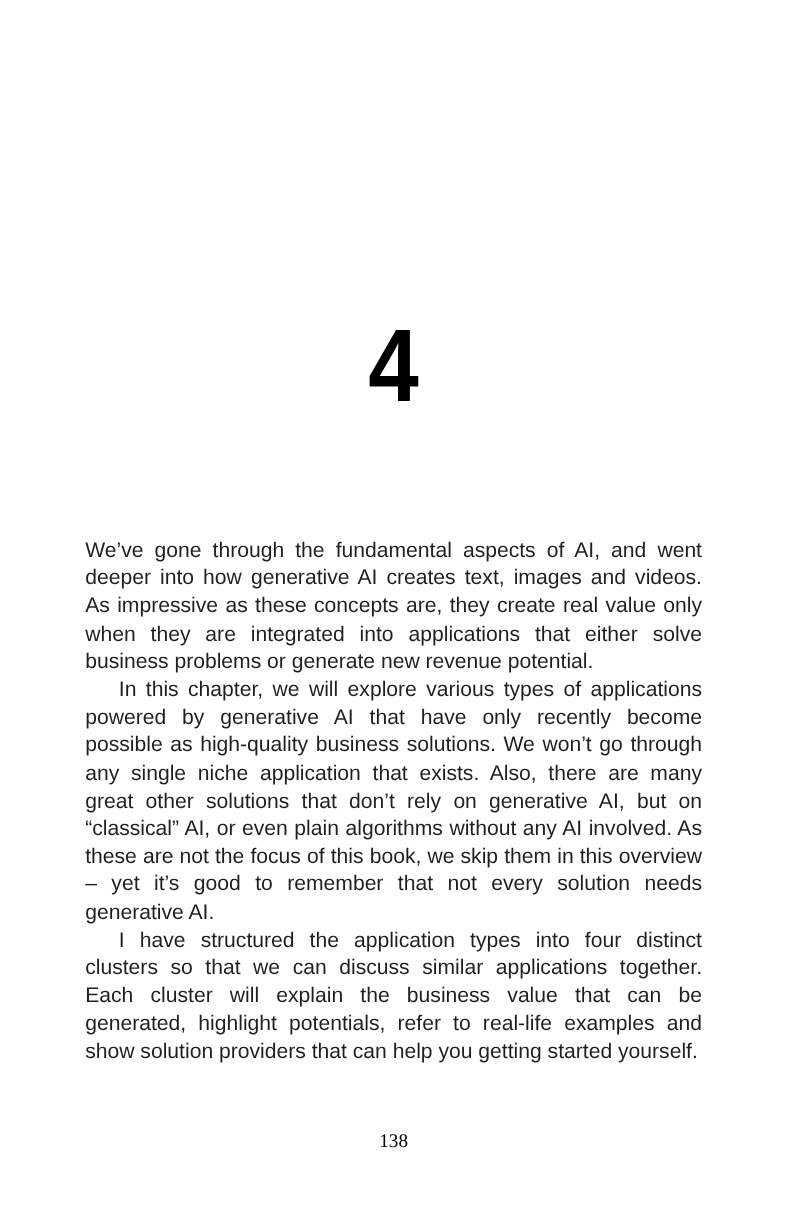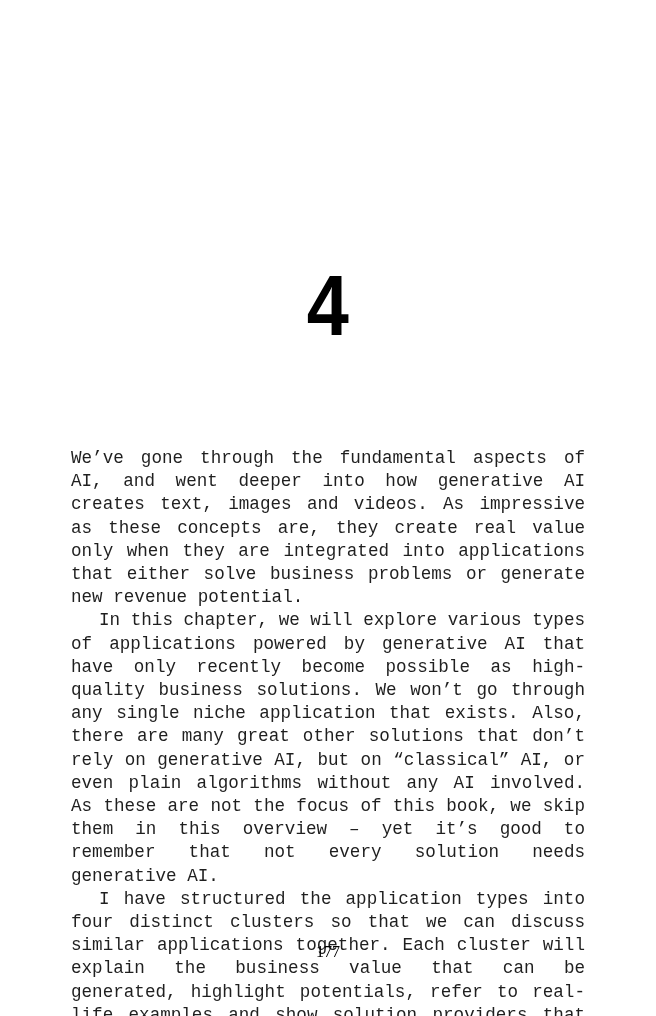--- a/index.html
+++ b/index.html
@@ -51,21 +51,20 @@
     width: 514px;
     font-size: 17.6px;
     line-height: 23.2px;
     text-align: justify;
     text-align-last: left;
   }
   .body-text p {
     margin: 0;
     padding: 0;
     text-indent: 28px;
-    font-family: Liberation Mono, monospace;
   }
   .body-text p.first {
     text-indent: 0;
   }
   .page-number {
     position: absolute;
     top: 943px;
     left: 0;
     width: 100%;
     text-align: center;
@@ -83,15 +82,15 @@
     <span>4</span>
   </div>
 
 
   <div class="body-text">
     <p class="first">We’ve gone through the fundamental aspects of AI, and went deeper into how generative AI creates text, images and videos. As impressive as these concepts are, they create real value only when they are integrated into applications that either solve business problems or generate new revenue potential.</p>
     <p>In this chapter, we will explore various types of applications powered by generative AI that have only recently become possible as high-quality business solutions. We won’t go through any single niche application that exists. Also, there are many great other solutions that don’t rely on generative AI, but on “classical” AI, or even plain algorithms without any AI involved. As these are not the focus of this book, we skip them in this overview – yet it’s good to remember that not every solution needs generative AI.</p>
     <p>I have structured the application types into four distinct clusters so that we can discuss similar applications together. Each cluster will explain the business value that can be generated, highlight potentials, refer to real-life examples and show solution providers that can help you getting started yourself.</p>
   </div>
 
-  <div class="page-number">177</div>
+  <div class="page-number">138</div>
 
 </div>
 
 </body></html>

